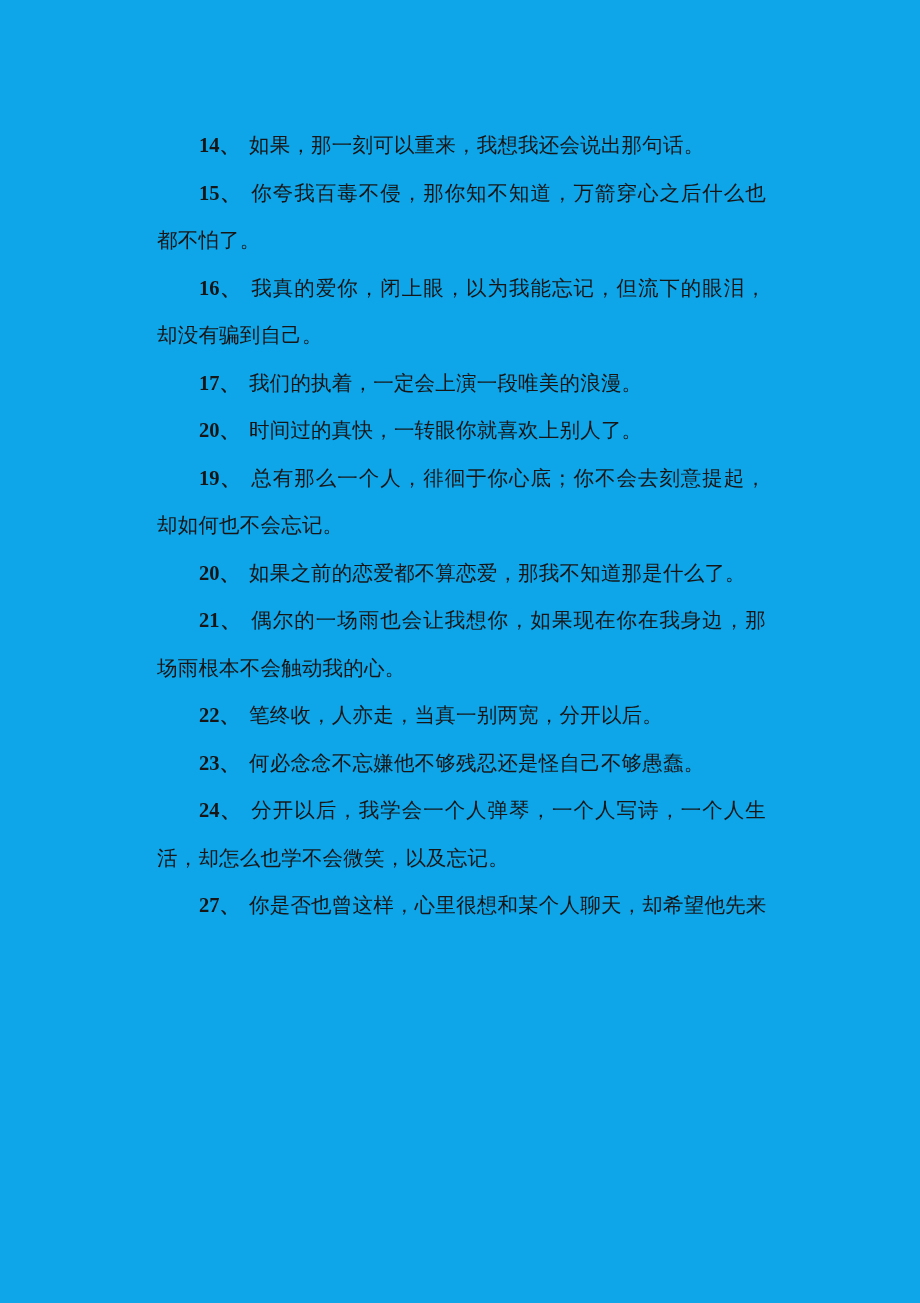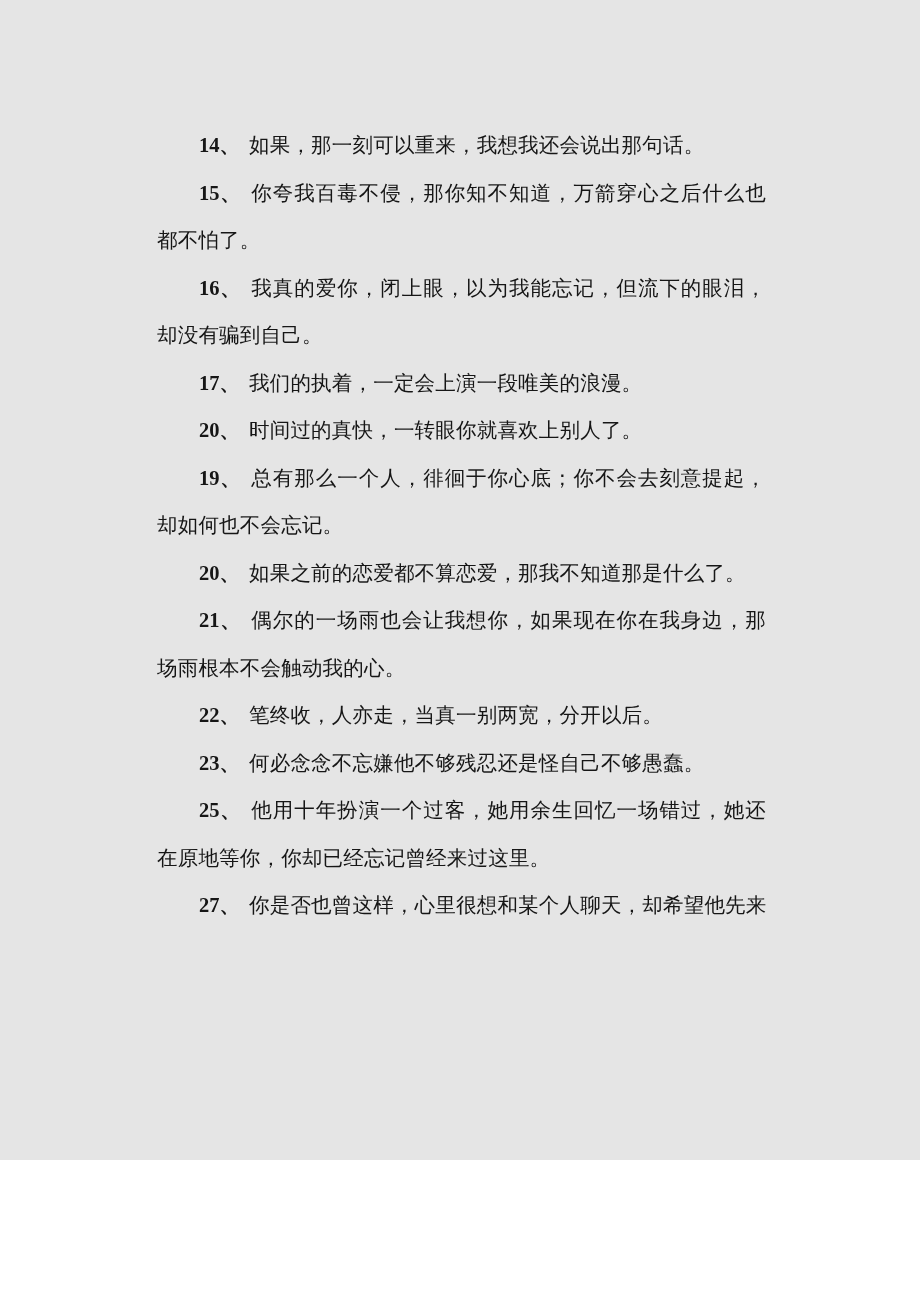--- a/index.html
+++ b/index.html
@@ -11,22 +11,22 @@
     width: 920px;
     height: 1303px;
     overflow: hidden;
     font-family: "DejaVu Serif", "Liberation Serif", serif;
     color: #161616;
     -webkit-font-smoothing: antialiased;
   }
   .page {
     position: relative;
     width: 920px;
-    height: 1160px;
-    background: #e5e5e5;
+    height: 1303px;
+    background: #0ea5e9;
     box-sizing: border-box;
   }
   .text-column {
     position: absolute;
     left: 157px;
     top: 122px;
     width: 609px;
   }
   .para {
     margin: 0 0 0 0;
@@ -102,24 +102,24 @@
     </p>
 
     <p class="para">
       <span class="num">22、</span><span class="gap"></span><span class="cn">笔终收，人亦走，当真一别两宽，分开以后。</span>
     </p>
 
     <p class="para">
       <span class="num">23、</span><span class="gap"></span><span class="cn">何必念念不忘嫌他不够残忍还是怪自己不够愚蠢。</span>
     </p>
 
+    <p class="para">
+      <span class="num">24、</span><span class="gap"></span><span class="cn">分开以后，我学会一个人弹琴，一个人写诗，一个人生活，却怎么也学不会微笑，以及忘记。</span>
+    </p>
 
-    <p class="para">
-      <span class="num">25、</span><span class="gap"></span><span class="cn">他用十年扮演一个过客，她用余生回忆一场错过，她还在原地等你，你却已经忘记曾经来过这里。</span>
-    </p>
 
 
     <p class="para truncated">
       <span class="num">27、</span><span class="gap"></span><span class="cn">你是否也曾这样，心里很想和某个人聊天，却希望他先来</span>
     </p>
 
   </div>
 </div>
 
 </body></html>

